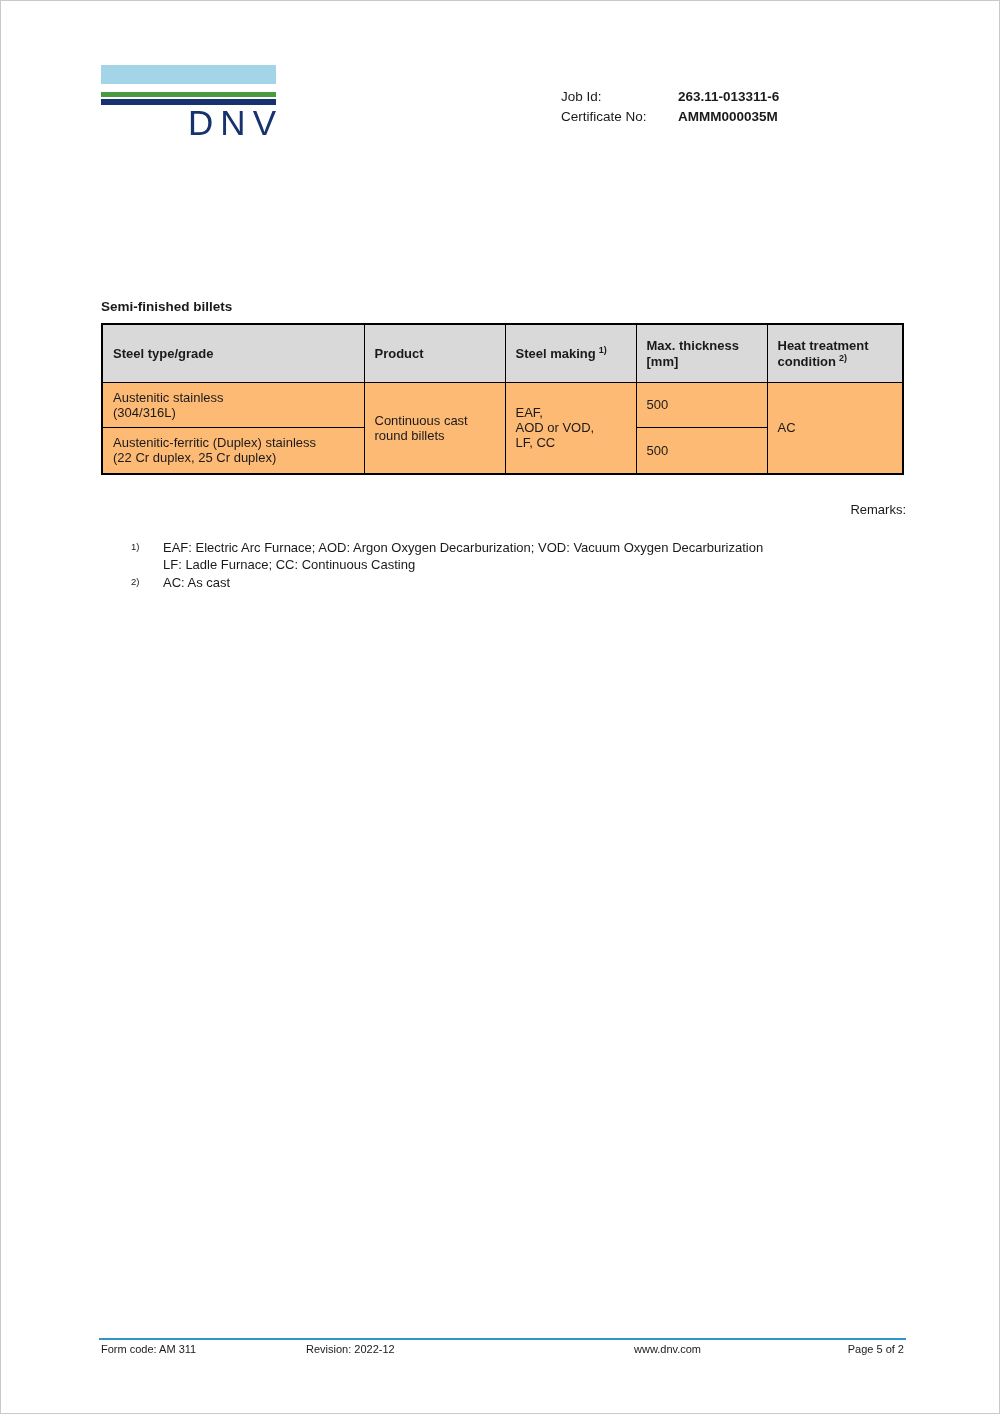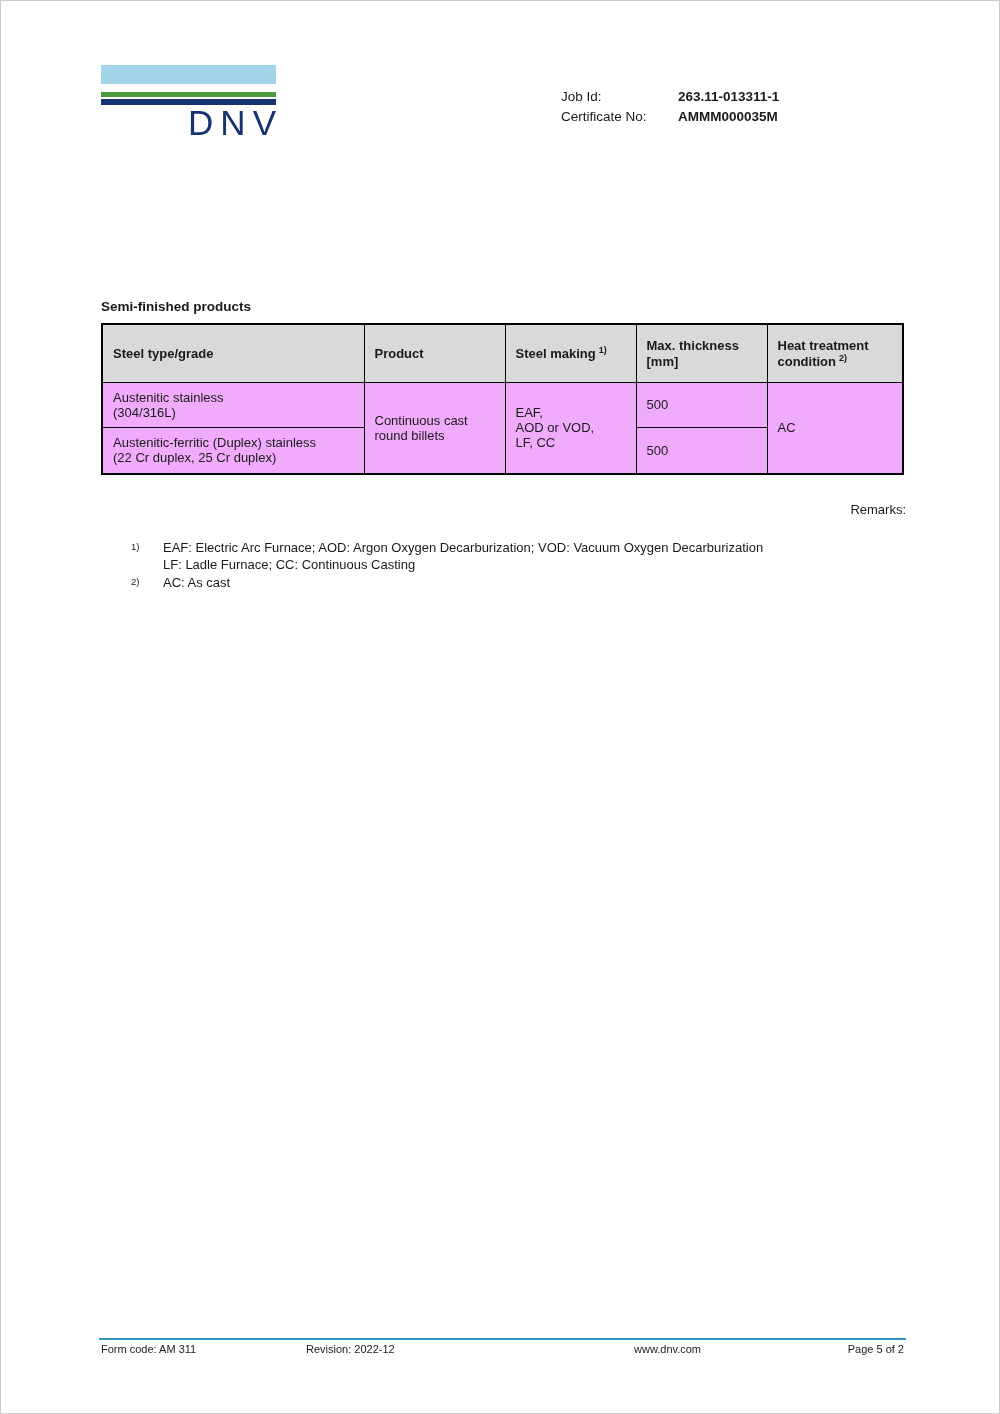--- a/index.html
+++ b/index.html
@@ -62,21 +62,21 @@
   table.products th, table.products td {
     border: 1.5px solid #000;
     padding: 4px 8px 4px 10px;
     text-align: left; vertical-align: middle;
   }
   table.products th {
     background: #d9d9d9;
     font-weight: bold;
     height: 58px;
   }
-  table.products td { background: #f0abfc; }
+  table.products td { background: #fdba74; }
   tr.row-1 td { height: 45px; }
   tr.row-2 td { height: 47px; }
   .preline { white-space: pre-line; }
   sup.hdr-sup { font-size: 9px; margin-left: 3px; }
 
   
   .remarks { position: absolute; left: 100px; top: 501px; width: 805px; font-size: 13px; }
   .remarks-label { margin-bottom: 22px; text-align: right; }
   .remark-item { display: flex; margin-left: 30px; line-height: 17px; }
   .remark-item + .remark-item { margin-top: 1px; }
@@ -104,27 +104,27 @@
 
   <div class="logo">
     <div class="logo-sky"></div>
     <div class="logo-green"></div>
     <div class="logo-navy"></div>
     <div class="logo-word">DNV</div>
   </div>
 
   <div class="job-info">
     <span class="lbl">Job Id:</span>
-    <span class="val">263.11-013311-1</span>
+    <span class="val">263.11-013311-6</span>
     <span class="lbl">Certificate No:</span>
     <span class="val">AMMM000035M</span>
   </div>
 
 
-  <div class="table-caption">Semi-finished products</div>
+  <div class="table-caption">Semi-finished billets</div>
 
   <table class="products">
     <colgroup>
       <col style="width:262px">
         <col style="width:141px">
         <col style="width:131px">
         <col style="width:131px">
         <col style="width:136px">
     </colgroup>
     <thead>

